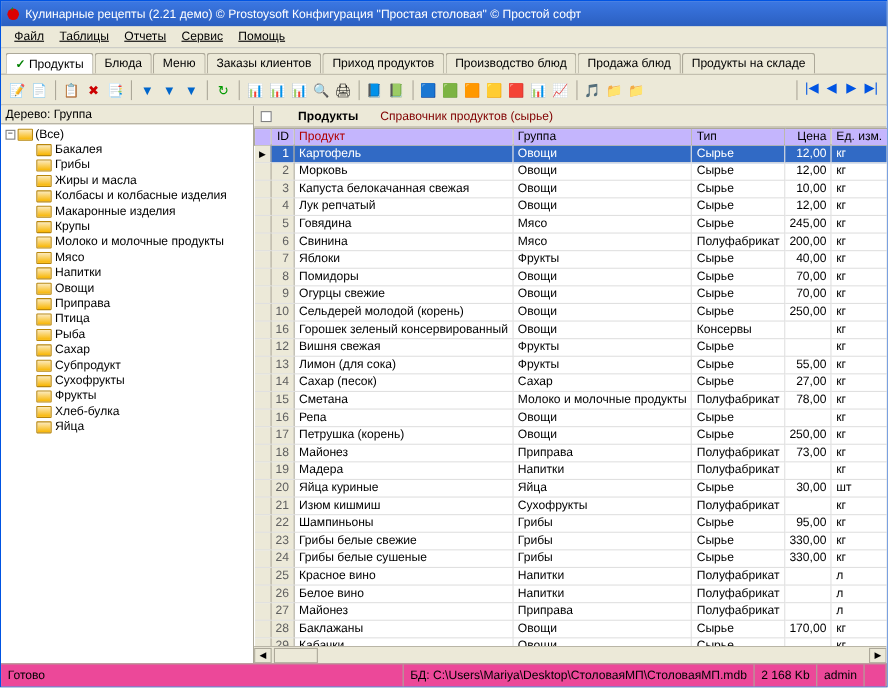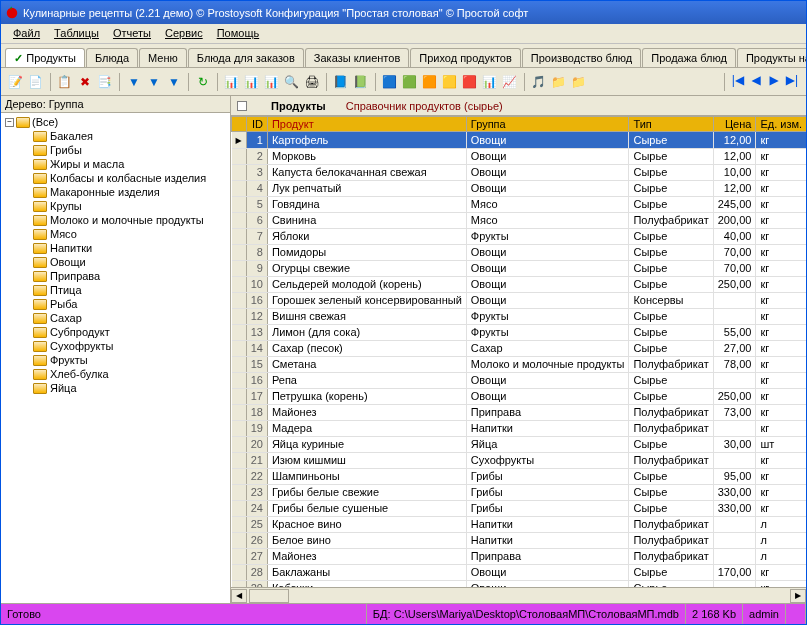--- a/index.html
+++ b/index.html
@@ -25,34 +25,34 @@
 .tree-item { display: flex; align-items: center; gap: 3px; padding: 1px 2px 1px 30px; white-space: nowrap; }
 .toggle { width: 9px; height: 9px; border: 1px solid #808080; display: inline-flex; align-items: center; justify-content: center; font-size: 8px; line-height: 1; }
 .folder-icon { width: 14px; height: 11px; background: linear-gradient(#fceabb,#f8b500); border: 1px solid #b8860b; border-radius: 1px; flex-shrink: 0; }
 .grid-panel { flex: 1; display: flex; flex-direction: column; overflow: hidden; }
 .grid-title { height: 20px; display: flex; align-items: center; background: #ece9d8; border-bottom: 1px solid #aca899; padding: 0 6px; gap: 20px; }
 .grid-title .gname { font-weight: bold; }
 .grid-title .gdesc { color: #800000; }
 .grid-title .sq { width: 10px; height: 10px; border: 1px solid #808080; background: #fff; margin-right: 4px; }
 .grid { flex: 1; overflow: auto; background: #fff; }
 table { border-collapse: collapse; width: 100%; font-size: 11px; }
-th { background: #eab308; border: 1px solid #aca899; padding: 1px 4px; text-align: left; font-weight: normal; position: sticky; top: 0; white-space: nowrap; }
+th { background: #c4b5fd; border: 1px solid #aca899; padding: 1px 4px; text-align: left; font-weight: normal; position: sticky; top: 0; white-space: nowrap; }
 th.sort { color: #b00000; }
 td { border-right: 1px solid #e0e0e0; border-bottom: 1px solid #e0e0e0; padding: 0 4px; white-space: nowrap; height: 15px; line-height: 15px; }
 td.id { text-align: right; background: #ece9d8; color: #606060; border-right: 1px solid #aca899; }
 td.rowhead { width: 14px; background: #ece9d8; border-right: 1px solid #aca899; text-align: center; }
 td.price { text-align: right; }
 tr.selected td:not(.rowhead):not(.id) { background: #316ac5; color: #fff; }
 tr.selected td.rowhead::before { content: "▶"; font-size: 8px; color: #000; }
 tr.selected td.id { background: #316ac5; color: #fff; }
 .hscroll { height: 16px; background: #ece9d8; border-top: 1px solid #aca899; display: flex; align-items: center; }
 .hscroll .arrow { width: 16px; height: 14px; background: #ece9d8; border: 1px solid #aca899; display: flex; align-items: center; justify-content: center; font-size: 8px; }
 .hscroll .thumb { width: 40px; height: 14px; background: #ece9d8; border: 1px solid #aca899; margin-left: 2px; }
 .hscroll .track { flex: 1; }
-.statusbar { height: 21px; background: #d946ef; border-top: 1px solid #aca899; display: flex; align-items: center; font-size: 11px; }
+.statusbar { height: 21px; background: #ec4899; border-top: 1px solid #aca899; display: flex; align-items: center; font-size: 11px; }
 .statusbar .panel { padding: 2px 6px; border-right: 1px solid #aca899; height: 100%; display: flex; align-items: center; white-space: nowrap; }
 .statusbar .panel:first-child { flex: 1; }
 .nav-right { margin-left: auto; display: flex; gap: 2px; }
 .nav-btn { color: #0054e3; font-size: 12px; width: 16px; text-align: center; }
 </style>
 </head>
 <body>
 
 <div class="window">
   <div class="titlebar">
@@ -68,21 +68,20 @@
       <span class="menuitem">Таблицы</span>
       <span class="menuitem">Отчеты</span>
       <span class="menuitem">Сервис</span>
       <span class="menuitem">Помощь</span>
     </div>
 
   <div class="tabs" id="tabs">
       <div class="tab active">Продукты</div>
       <div class="tab">Блюда</div>
       <div class="tab">Меню</div>
-      <div class="tab">Блюда для заказов</div>
       <div class="tab">Заказы клиентов</div>
       <div class="tab">Приход продуктов</div>
       <div class="tab">Производство блюд</div>
       <div class="tab">Продажа блюд</div>
       <div class="tab">Продукты на складе</div>
     </div>
 
   <div class="toolbar">
     <span class="tbtn">📝</span>
     <span class="tbtn">📄</span>

